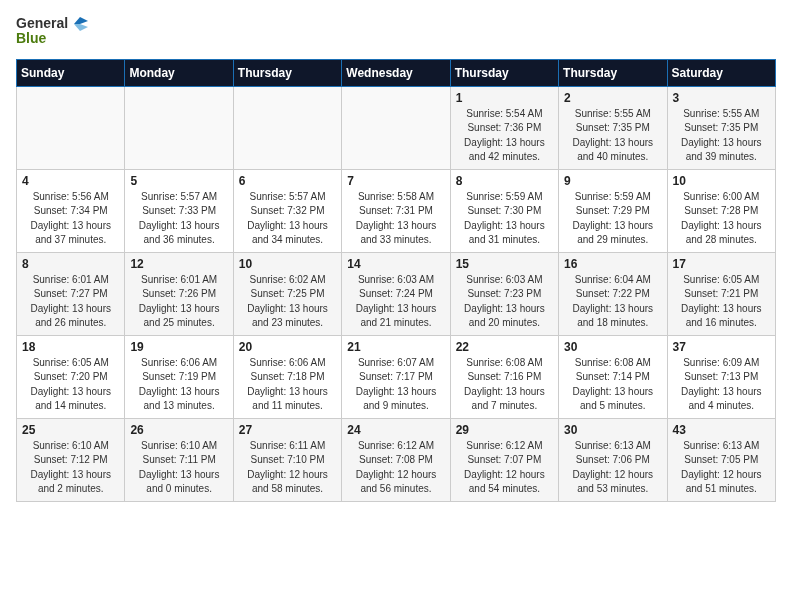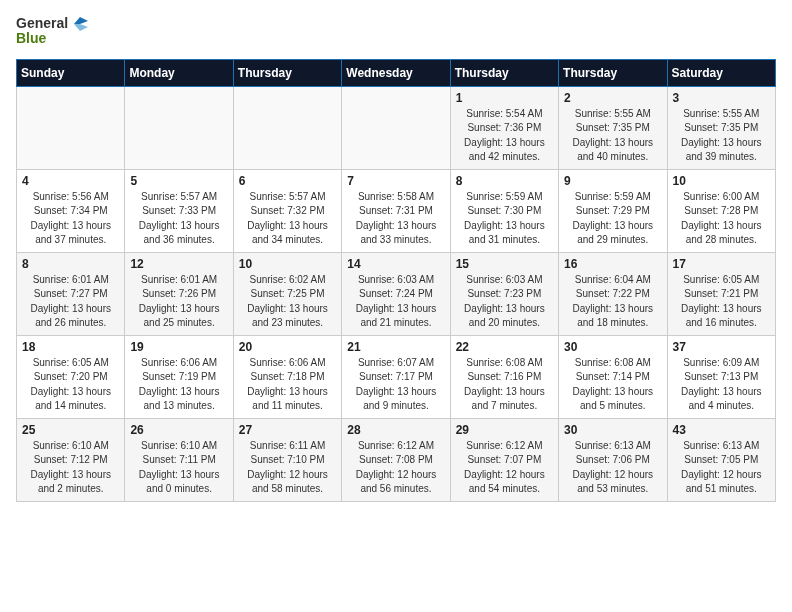--- a/index.html
+++ b/index.html
@@ -225,21 +225,21 @@
         </td>
         <td>
           <span class="day-num">26</span>
           <div class="day-info">Sunrise: 6:10 AM<br>Sunset: 7:11 PM<br>Daylight: 13 hours<br>and 0 minutes.</div>
         </td>
         <td>
           <span class="day-num">27</span>
           <div class="day-info">Sunrise: 6:11 AM<br>Sunset: 7:10 PM<br>Daylight: 12 hours<br>and 58 minutes.</div>
         </td>
         <td>
-          <span class="day-num">28</span>
+          <span class="day-num">24</span>
           <div class="day-info">Sunrise: 6:12 AM<br>Sunset: 7:08 PM<br>Daylight: 12 hours<br>and 56 minutes.</div>
         </td>
         <td>
           <span class="day-num">29</span>
           <div class="day-info">Sunrise: 6:12 AM<br>Sunset: 7:07 PM<br>Daylight: 12 hours<br>and 54 minutes.</div>
         </td>
         <td>
           <span class="day-num">30</span>
           <div class="day-info">Sunrise: 6:13 AM<br>Sunset: 7:06 PM<br>Daylight: 12 hours<br>and 53 minutes.</div>
         </td>

